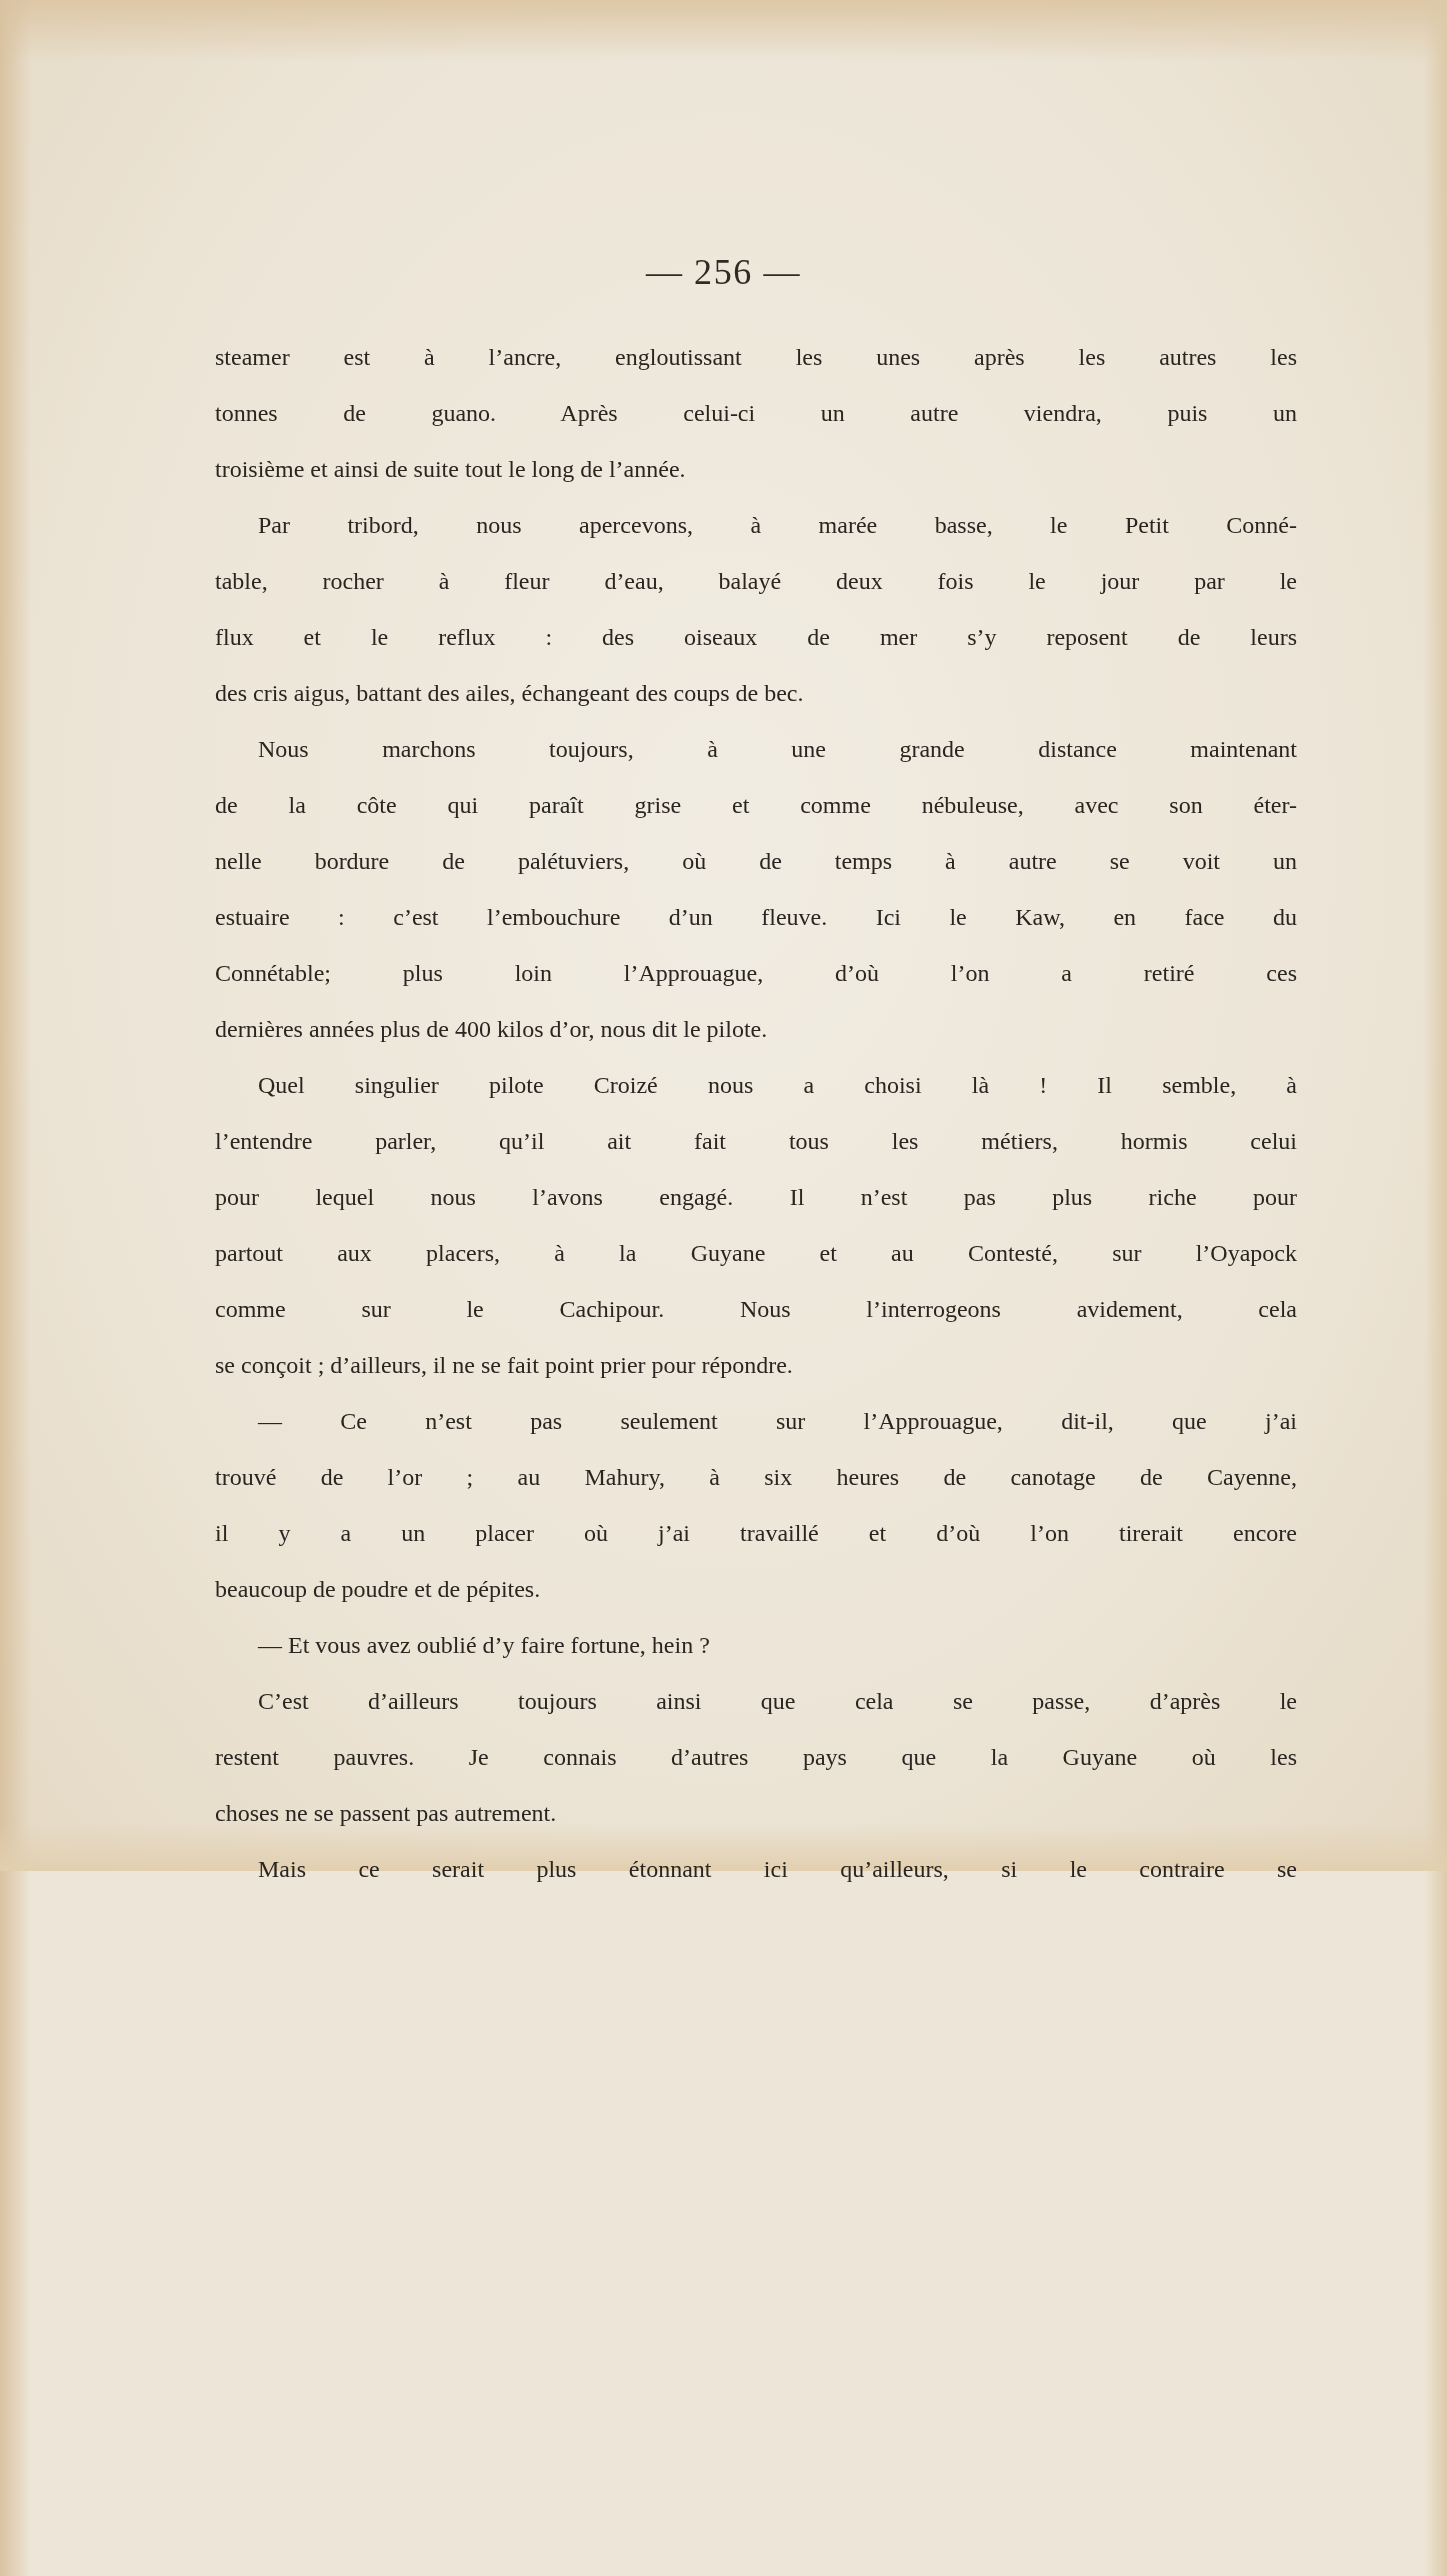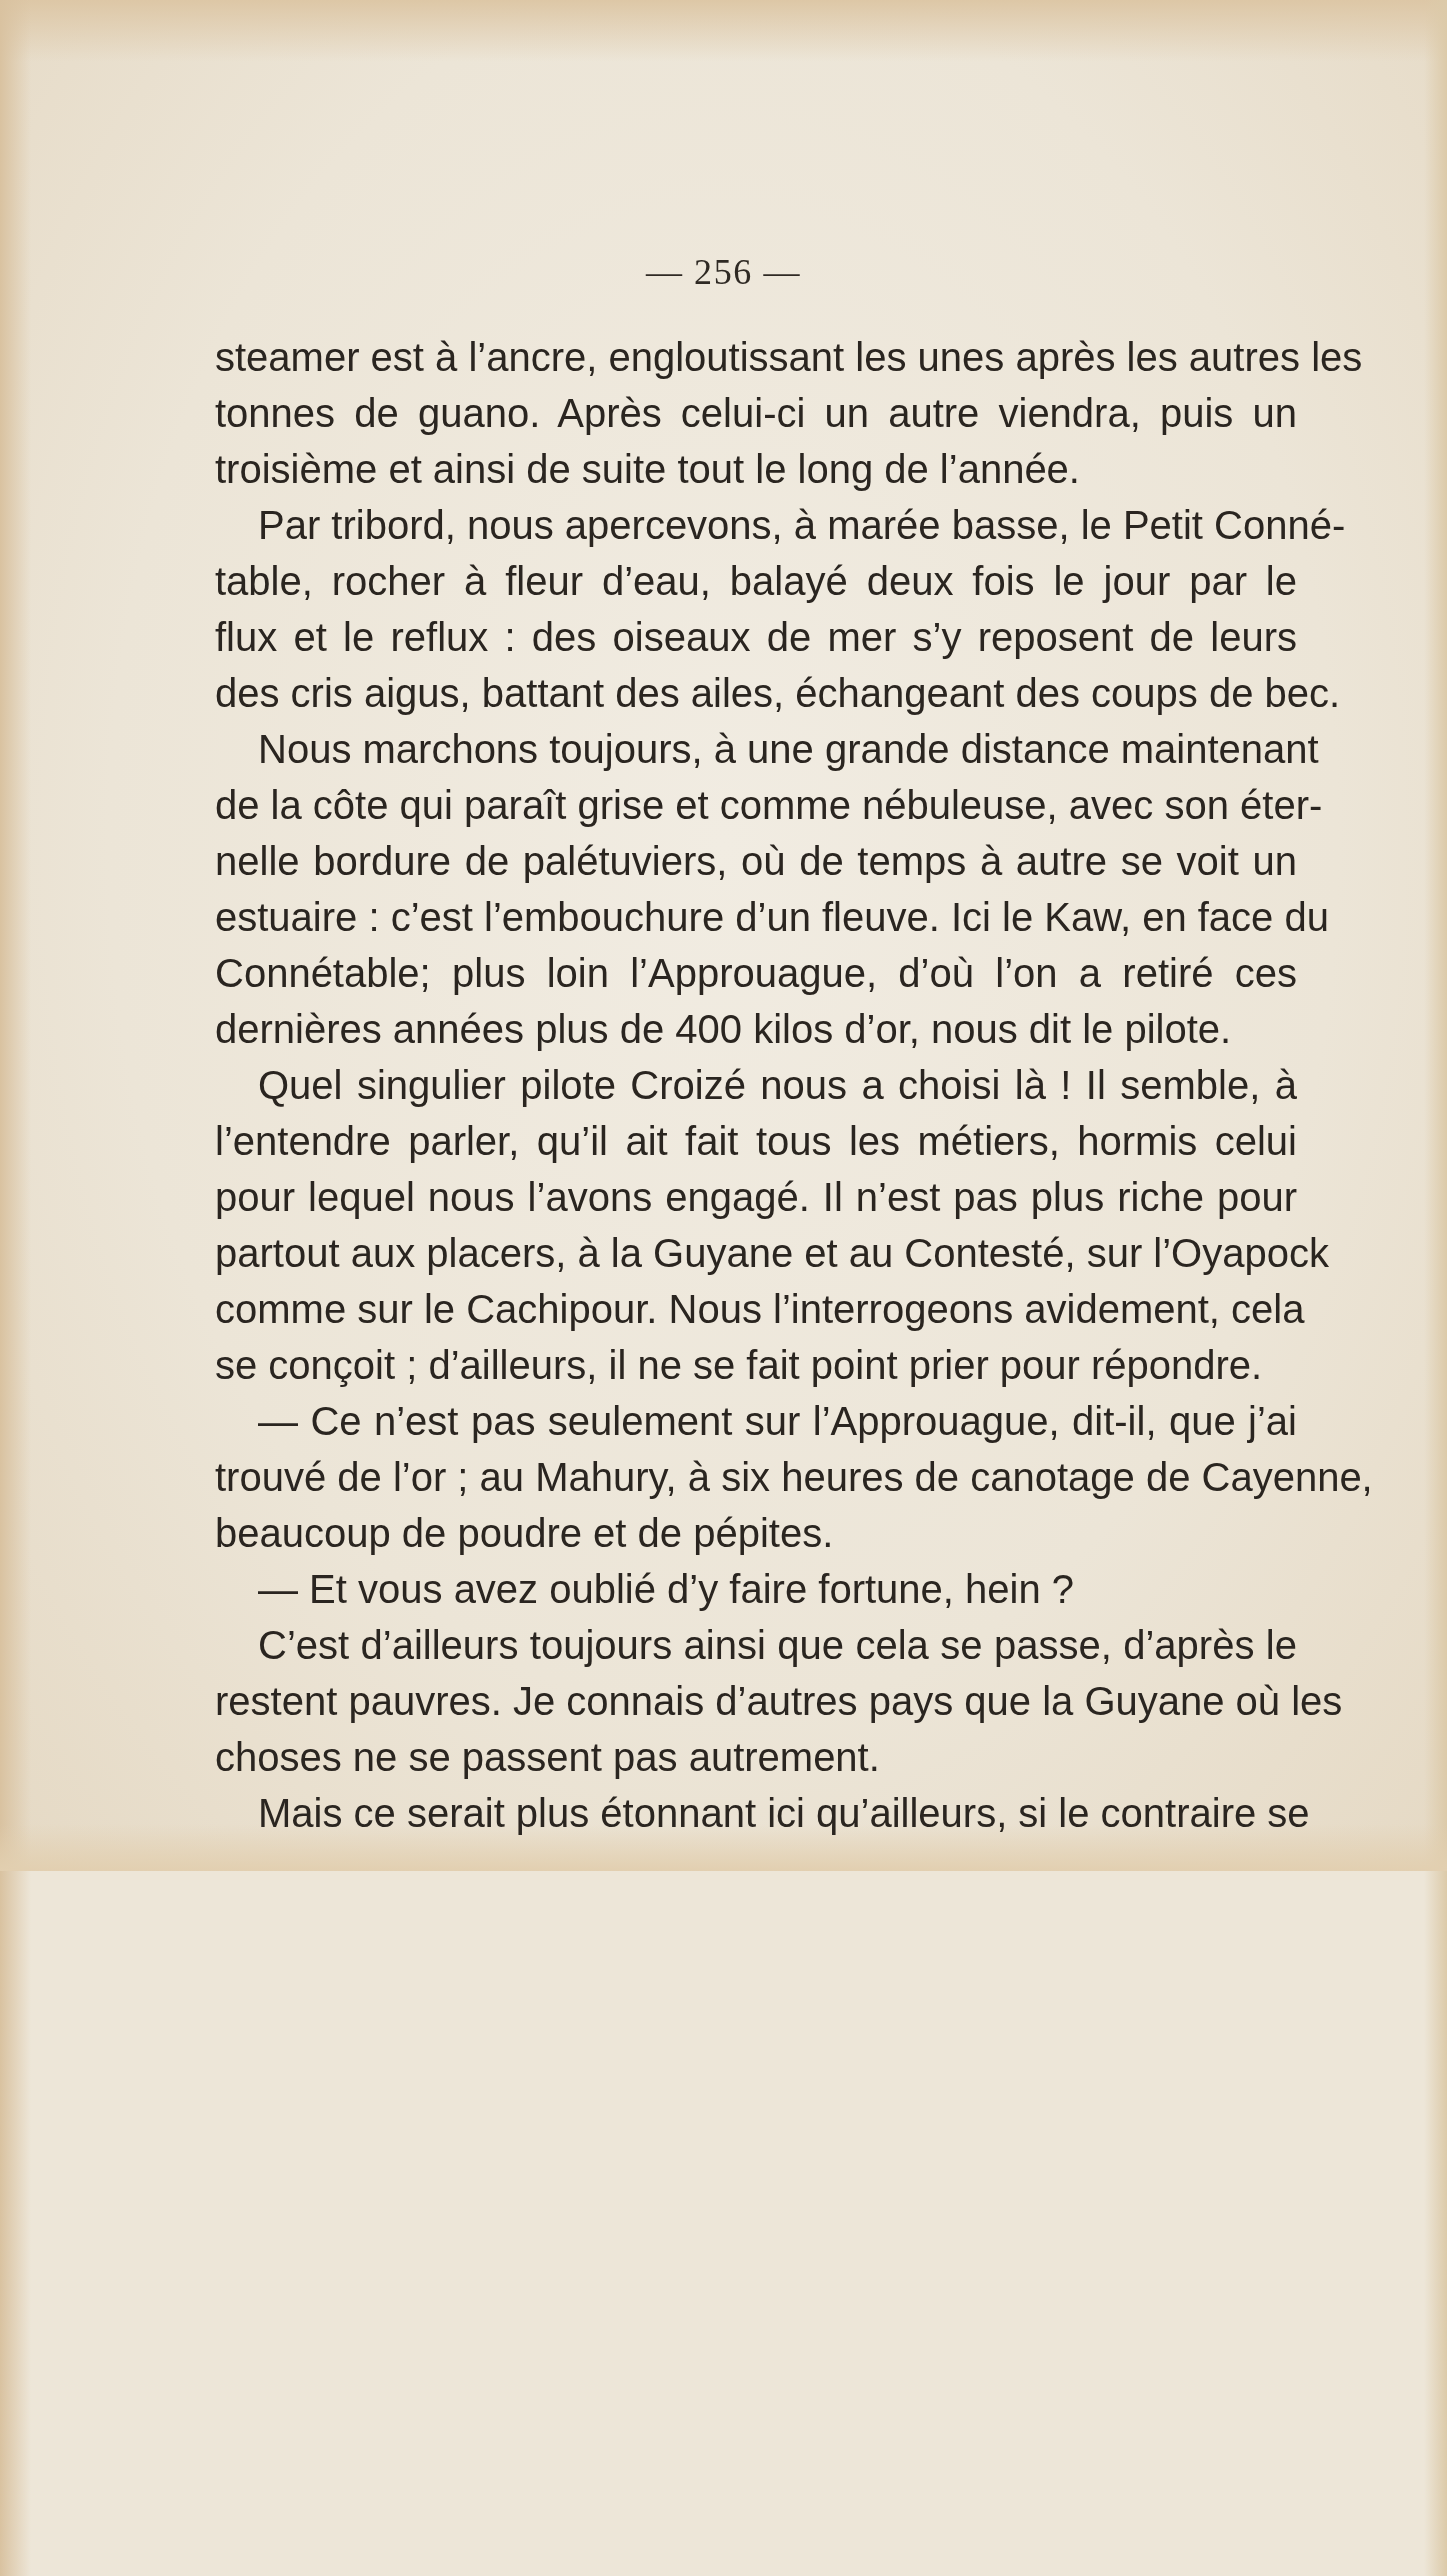--- a/index.html
+++ b/index.html
@@ -46,22 +46,22 @@
       font-family: "Liberation Serif", "DejaVu Serif", serif;
       font-size: 36px;
       color: #2f2a24;
       letter-spacing: 1.6px;
     }
     .text-block {
       position: absolute;
       left: 215px;
       top: 329px;
       width: 1082px;
-      font-family: Liberation Sans, sans-serif;
-      font-size: 40px;
+      font-family: Liberation Serif, serif;
+      font-size: 24px;
       line-height: 56px;
       color: #2a2520;
     }
     .line {
       display: block;
       white-space: nowrap;
       text-align: justify;
       text-align-last: justify;
       height: 56px;
     }
@@ -98,20 +98,21 @@
       <span class="line">Connétable; plus loin l’Approuague, d’où l’on a retiré ces</span>
       <span class="line last">dernières années plus de 400 kilos d’or, nous dit le pilote.</span>
       <span class="line indent">Quel singulier pilote Croizé nous a choisi là ! Il semble, à</span>
       <span class="line">l’entendre parler, qu’il ait fait tous les métiers, hormis celui</span>
       <span class="line">pour lequel nous l’avons engagé. Il n’est pas plus riche pour</span>
       <span class="line">partout aux placers, à la Guyane et au Contesté, sur l’Oyapock</span>
       <span class="line">comme sur le Cachipour. Nous l’interrogeons avidement, cela</span>
       <span class="line last">se conçoit ; d’ailleurs, il ne se fait point prier pour répondre.</span>
       <span class="line indent">— Ce n’est pas seulement sur l’Approuague, dit-il, que j’ai</span>
       <span class="line">trouvé de l’or ; au Mahury, à six heures de canotage de Cayenne,</span>
+      <span class="line">il y a un placer où j’ai travaillé et d’où l’on tirerait encore</span>
       <span class="line last">beaucoup de poudre et de pépites.</span>
       <span class="line indent last">— Et vous avez oublié d’y faire fortune, hein ?</span>
       <span class="line indent">C’est d’ailleurs toujours ainsi que cela se passe, d’après le</span>
       <span class="line">restent pauvres. Je connais d’autres pays que la Guyane où les</span>
       <span class="line last">choses ne se passent pas autrement.</span>
       <span class="line indent">Mais ce serait plus étonnant ici qu’ailleurs, si le contraire se</span>
     </div>
 </div>
 
 

